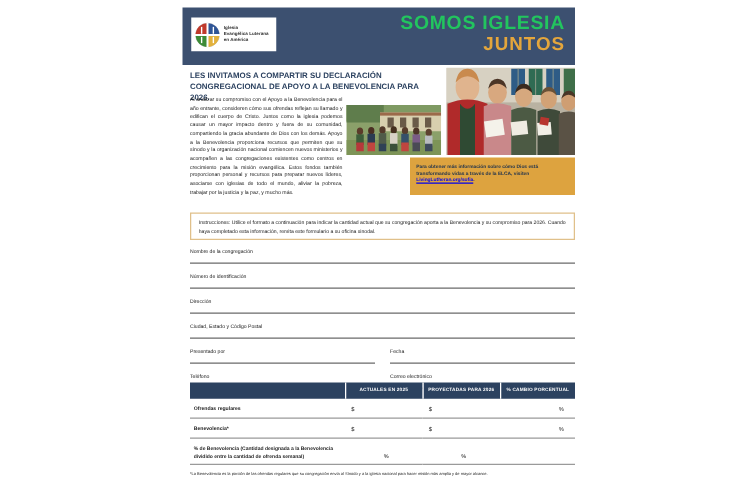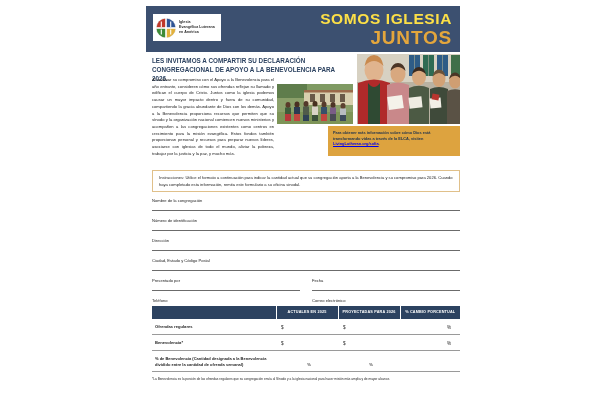--- a/index.html
+++ b/index.html
@@ -33,25 +33,25 @@
   .logo-words {
     margin-left: 3px;
     font-size: 3.6px; line-height: 1.32;
     color: #2b2b2b; font-weight: bold; letter-spacing: .05px;
   }
   .title-block {
     position: absolute; right: 8px; top: 5px;
     text-align: right;
   }
   .title-l1 {
-    font-size: 15.5px; font-weight: bold; color: #fde047;
+    font-size: 15.5px; font-weight: bold; color: #22c55e;
     letter-spacing: .6px; line-height: 1.05;
   }
   .title-l2 {
-    font-size: 19px; font-weight: bold; color: #e4a63c;
+    font-size: 15px; font-weight: bold; color: #e4a63c;
     letter-spacing: .8px; line-height: 1.05; margin-top: 1px;
   }
 
   
   .headline {
     position: absolute; left: 6px; top: 56px; width: 200px;
     font-size: 6.3px; font-weight: bold; color: #2c4260;
     line-height: 1.45; letter-spacing: .02px;
   }
   .body-copy {

